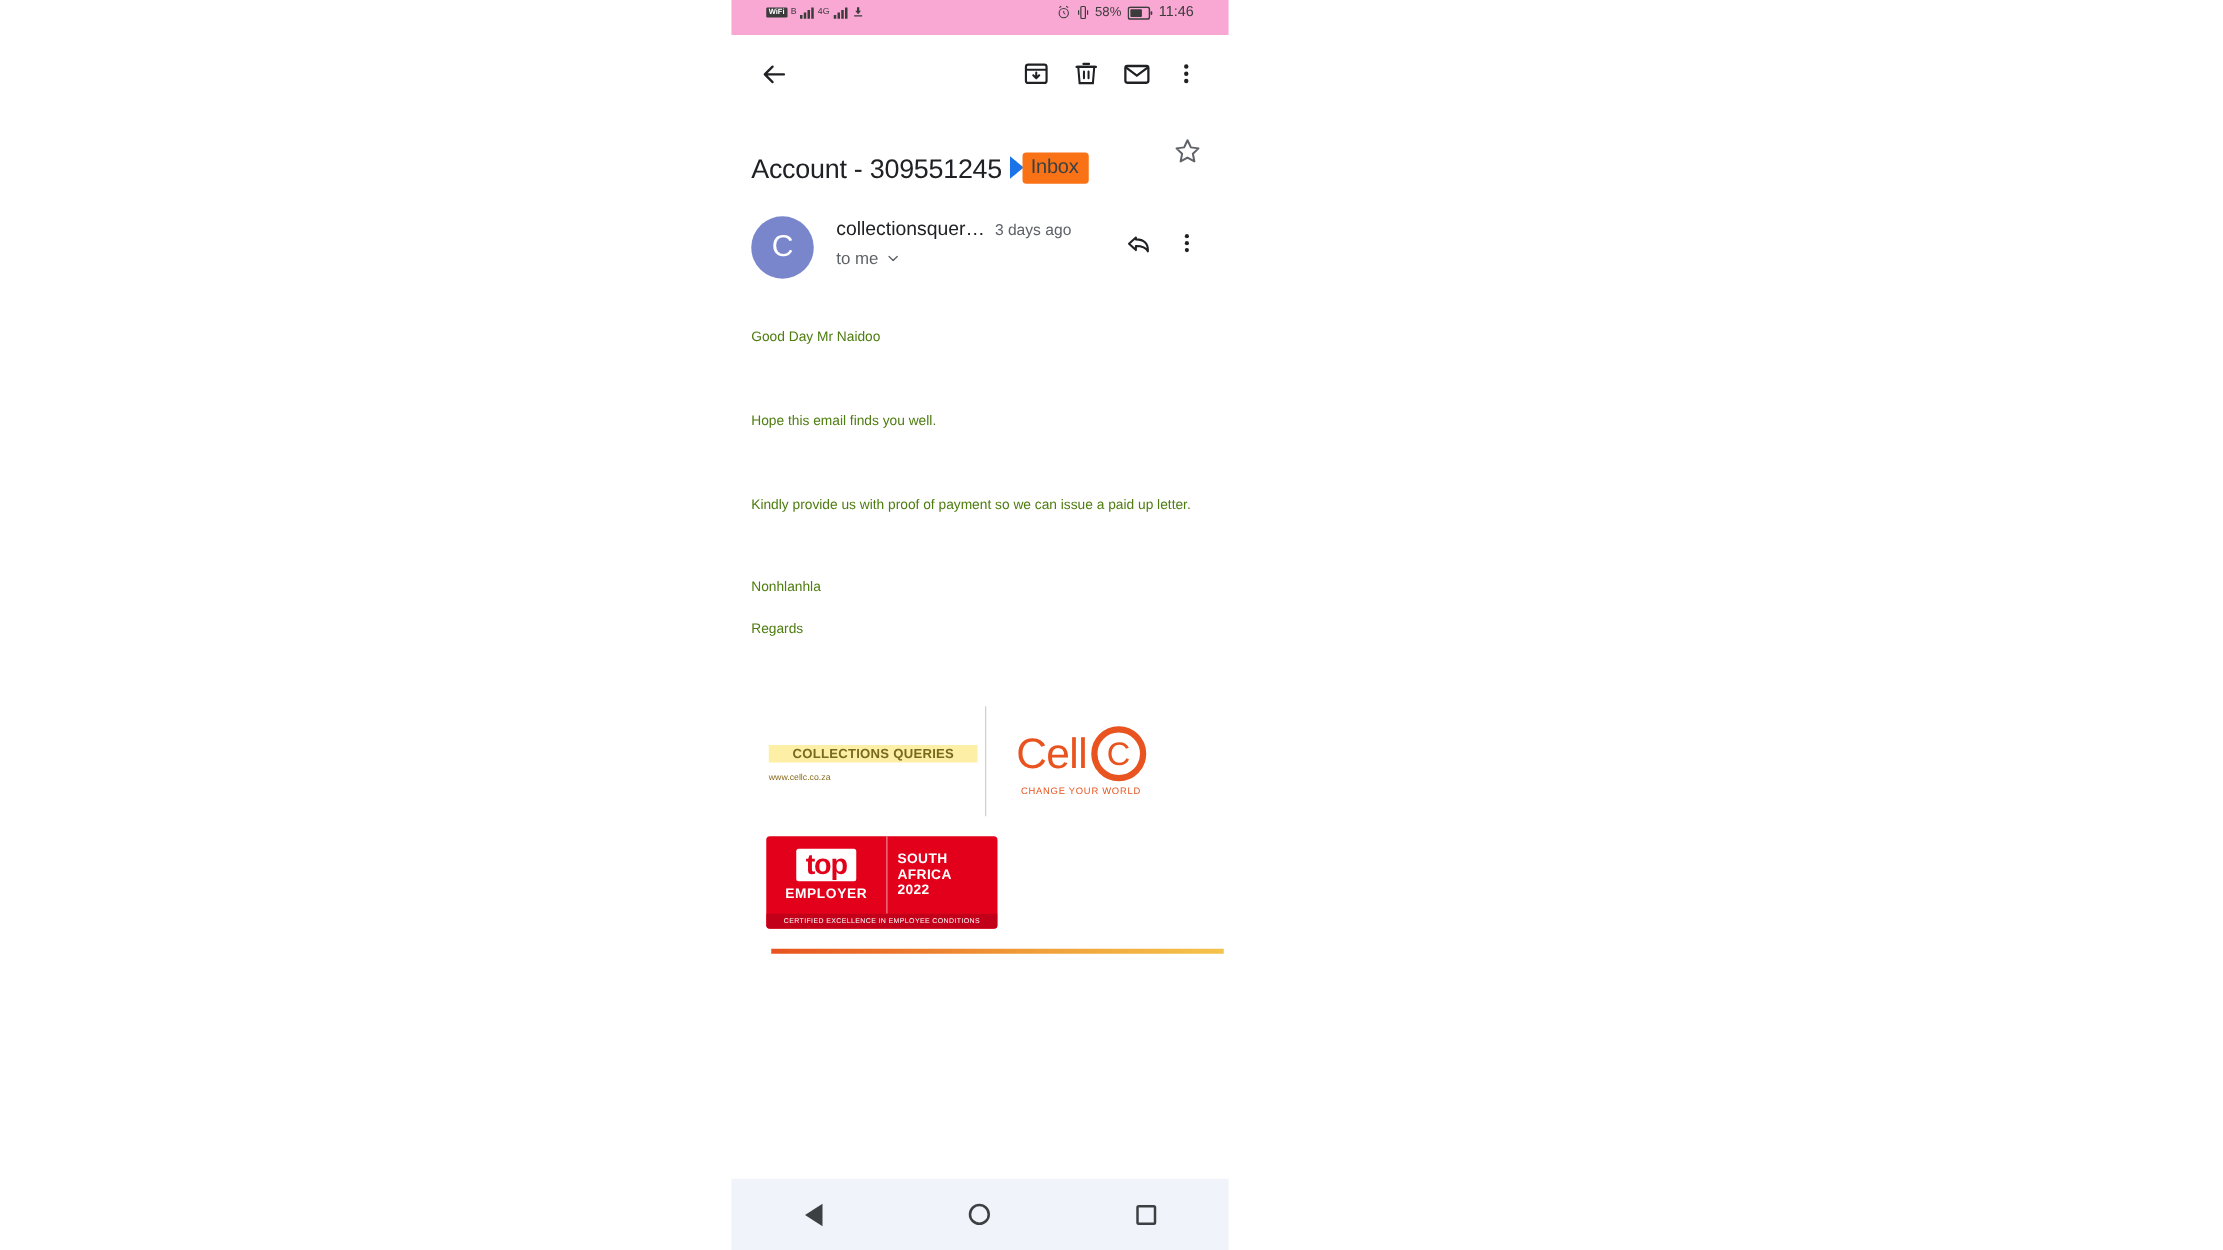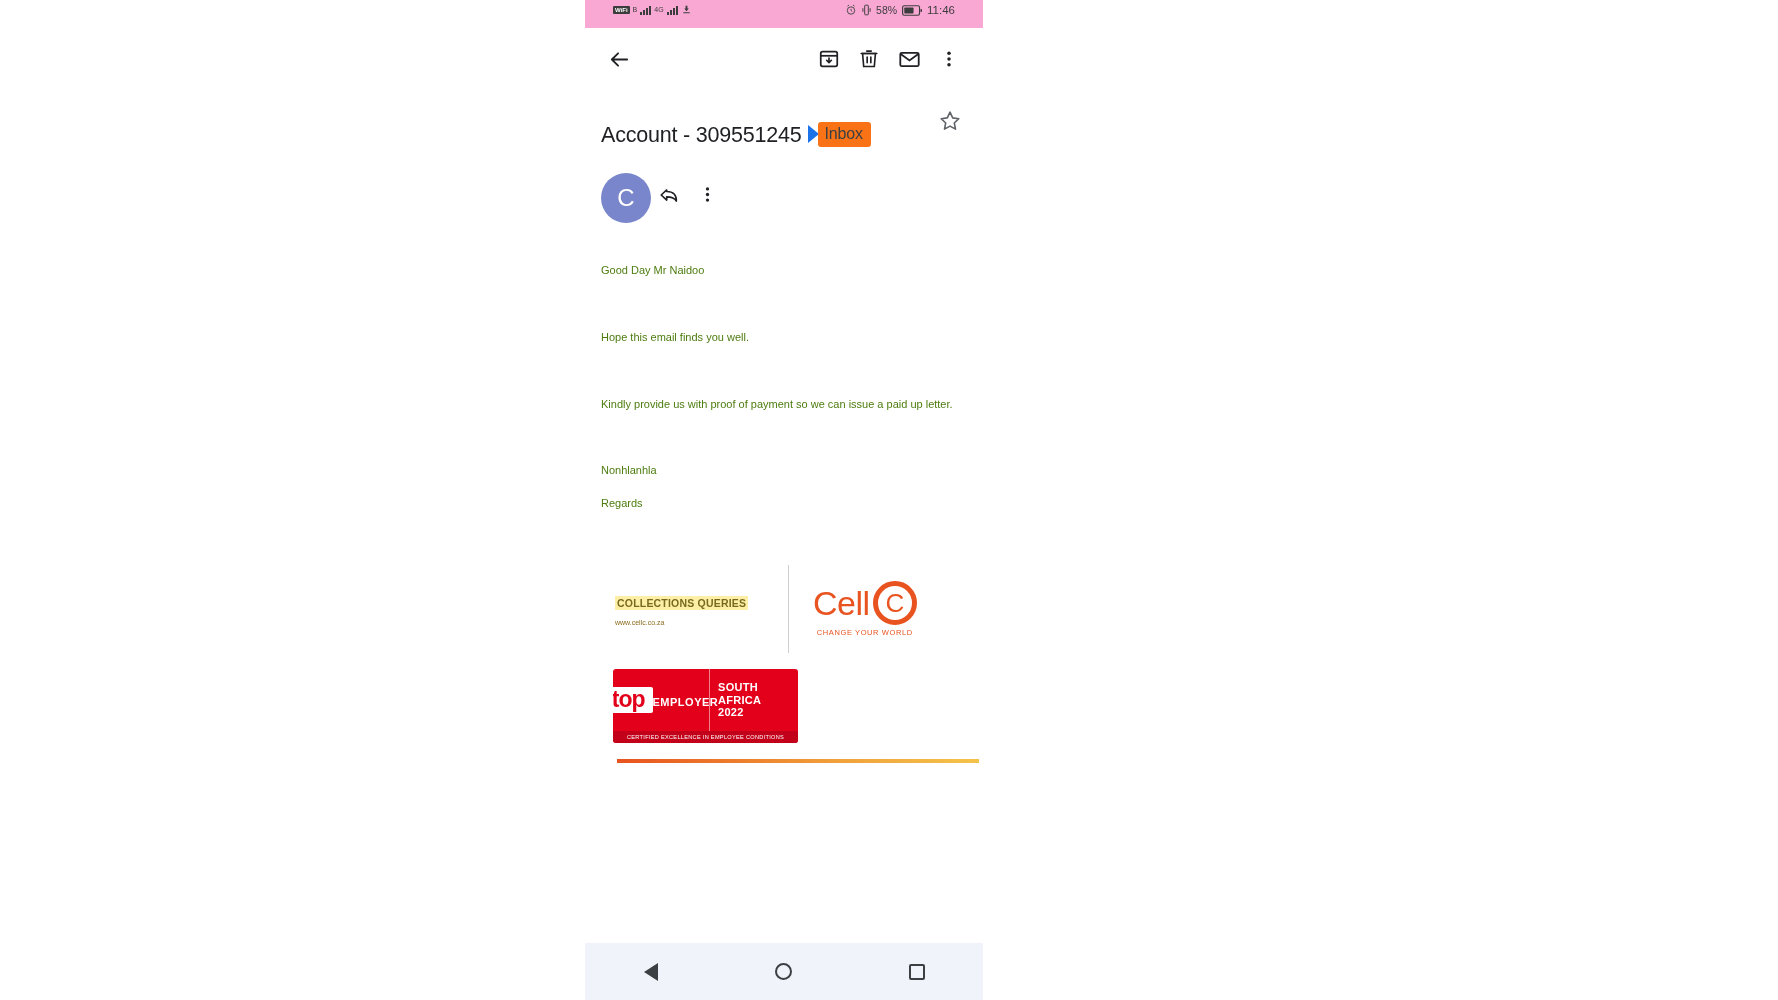--- a/index.html
+++ b/index.html
@@ -193,21 +193,21 @@
     height: 92px;
   }
   .sig-left { width: 175px; padding-left: 2px; }
   .sig-title {
     display: inline-block;
     background: #fdf0a6;
     color: #7a6a1e;
     font-weight: bold;
     font-size: 10.5px;
     letter-spacing: 0.2px;
-    padding: 1px 2px;
+    padding: 1px 19px;
   }
   .sig-url {
     margin-top: 8px;
     font-size: 7px;
     color: #8b6b1f;
   }
   .sig-div {
     width: 1px;
     height: 88px;
     background: #d0d0d0;
@@ -241,21 +241,21 @@
     width: 185px;
     background: #e2001a;
     border-radius: 3px;
     overflow: hidden;
     display: flex;
     flex-direction: column;
   }
   .tb-main { display: flex; height: 62px; }
   .tb-left {
     width: 96px;
-    display: flex; flex-direction: row;
+    display: flex; flex-direction: column;
     align-items: center; justify-content: center;
     color: #fff;
   }
   .tb-top-word {
     background: #ffffff;
     color: #e2001a;
     font-weight: bold;
     font-size: 23px;
     line-height: 1;
     padding: 1px 8px 2px 8px;
@@ -414,20 +414,32 @@
       </div>
       <div class="star-btn">
         <svg width="24" height="24" viewBox="0 0 24 24">
           <path d="M12 3.2l2.7 5.7 6.1.8-4.5 4.3 1.2 6.1-5.5-3-5.5 3 1.2-6.1L3.2 9.7l6.1-.8z" fill="none" stroke="#5f6368" stroke-width="1.6" stroke-linejoin="round"></path>
         </svg>
       </div>
     </div>
 
     <div class="sender-row">
       <div class="avatar">C</div>
+      <div class="sender-mid">
+        <div class="sender-line1">
+          <span class="sender-name">collectionsquer…</span>
+          <span class="sender-time">3 days ago</span>
+        </div>
+        <div class="sender-line2">
+          <span class="to-me">to me</span>
+          <svg width="13" height="13" viewBox="0 0 24 24">
+            <path d="M6 9.5l6 6 6-6" fill="none" stroke="#5f6368" stroke-width="2" stroke-linecap="round" stroke-linejoin="round"></path>
+          </svg>
+        </div>
+      </div>
       <div class="sender-actions">
         <div class="sa-btn">
           <svg width="22" height="22" viewBox="0 0 24 24">
             <path d="M9.5 6.5L3.5 12l6 5.5V14c6 0 9 1.6 10.5 4.6.3-6.6-3.2-10.4-10.5-10.4z" fill="none" stroke="#202124" stroke-width="1.8" stroke-linejoin="round"></path>
           </svg>
         </div>
         <div class="sa-btn">
           <svg width="19" height="19" viewBox="0 0 24 24">
             <circle cx="12" cy="5" r="2.1" fill="#202124"></circle>
             <circle cx="12" cy="12" r="2.1" fill="#202124"></circle>

